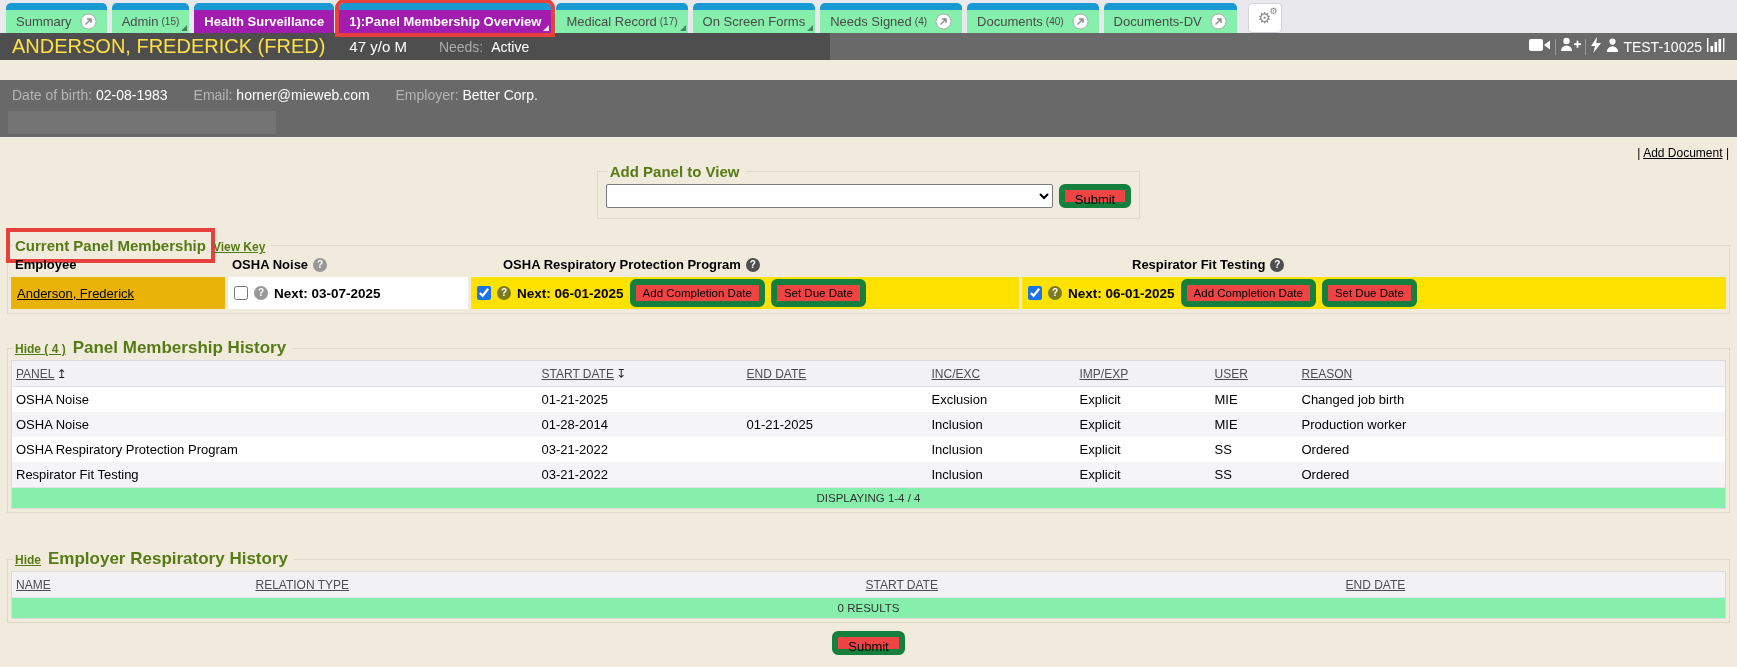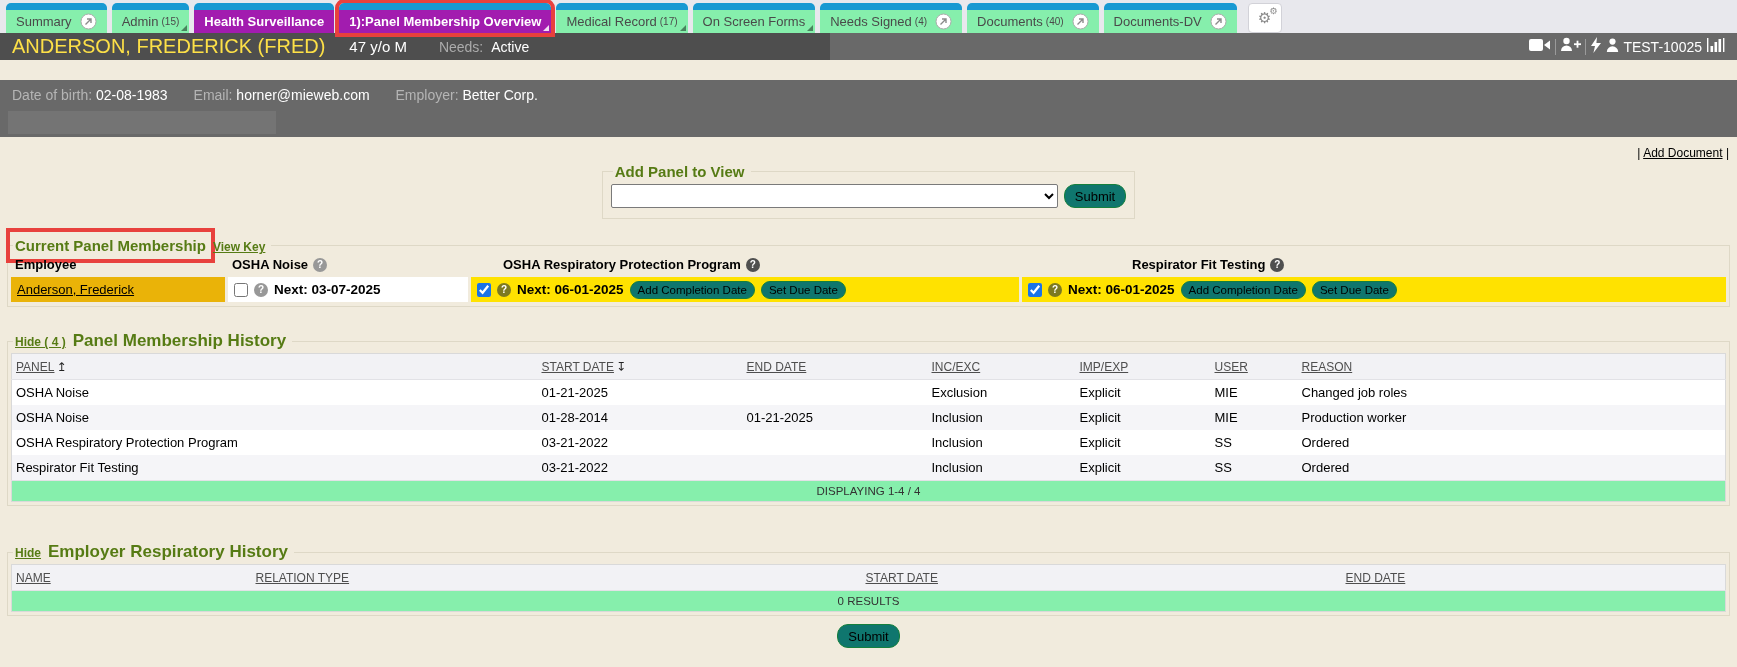--- a/index.html
+++ b/index.html
@@ -47,21 +47,21 @@
   .green-title-lg{color:#567b14;font-weight:bold;font-size:17px;}
   .red-box{outline:4px solid #e8413d;outline-offset:5px;display:inline-block;}
 
   fieldset{border:1px solid #ded8c6;}
   legend{padding:0 6px 0 2px;margin-left:2px;display:flex;align-items:baseline;gap:7px;}
 
   
   .fs-addpanel{width:518px;margin:3px auto 0;padding:4px 8px 10px;}
   .ap-body{display:flex;align-items:center;gap:6px;}
   .ap-select{width:447px;height:24px;border:1px solid #7a7a7a;border-radius:2px;background:#fff;font-size:13px;font-family:inherit;}
-  .btn{background:#0f766e;border:1px solid #15803d;border-radius:11px;font-size:12px;
+  .btn{background:#ef4444;border:6px solid #15803d;border-radius:6px;font-size:12px;
        padding:2px 8px;font-family:inherit;color:#000;cursor:pointer;}
   .btn-submit{font-size:13px;padding:2px 10px;height:24px;}
 
   
   .fs-current{margin:18px 7px 0;padding:2px 3px 4px;}
   .cp-grid{display:grid;grid-template-columns:214px 240px 548px 1fr;column-gap:3px;row-gap:4px;}
   .cp-h{font-weight:bold;font-size:13px;display:flex;align-items:center;gap:5px;padding:1px 4px;}
   .cp-h.ind3{padding-left:32px;}
   .cp-h.ind4{padding-left:110px;}
   .cp-c{display:flex;align-items:center;gap:6px;padding:2px 6px;min-height:25px;font-size:13px;}
@@ -304,21 +304,21 @@
       </tr>
     </thead>
     <tbody>
       <tr>
         <td>OSHA Noise</td>
         <td>01-21-2025</td>
         <td></td>
         <td>Exclusion</td>
         <td>Explicit</td>
         <td>MIE</td>
-        <td>Changed job roles</td>
+        <td>Changed job birth</td>
       </tr>
       <tr class="alt">
         <td>OSHA Noise</td>
         <td>01-28-2014</td>
         <td>01-21-2025</td>
         <td>Inclusion</td>
         <td>Explicit</td>
         <td>MIE</td>
         <td>Production worker</td>
       </tr>

